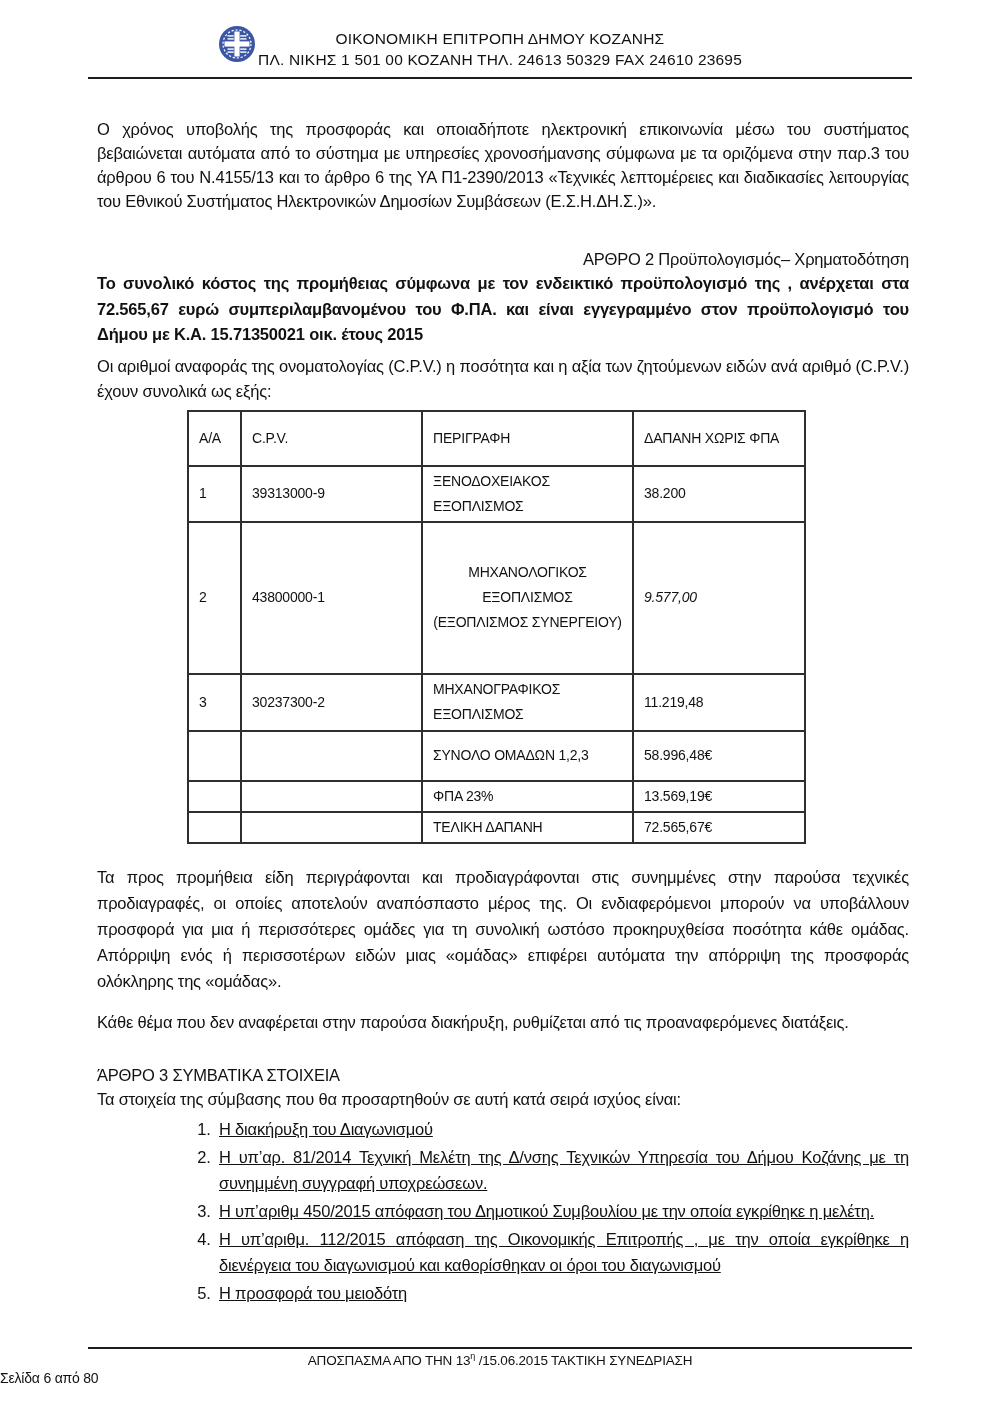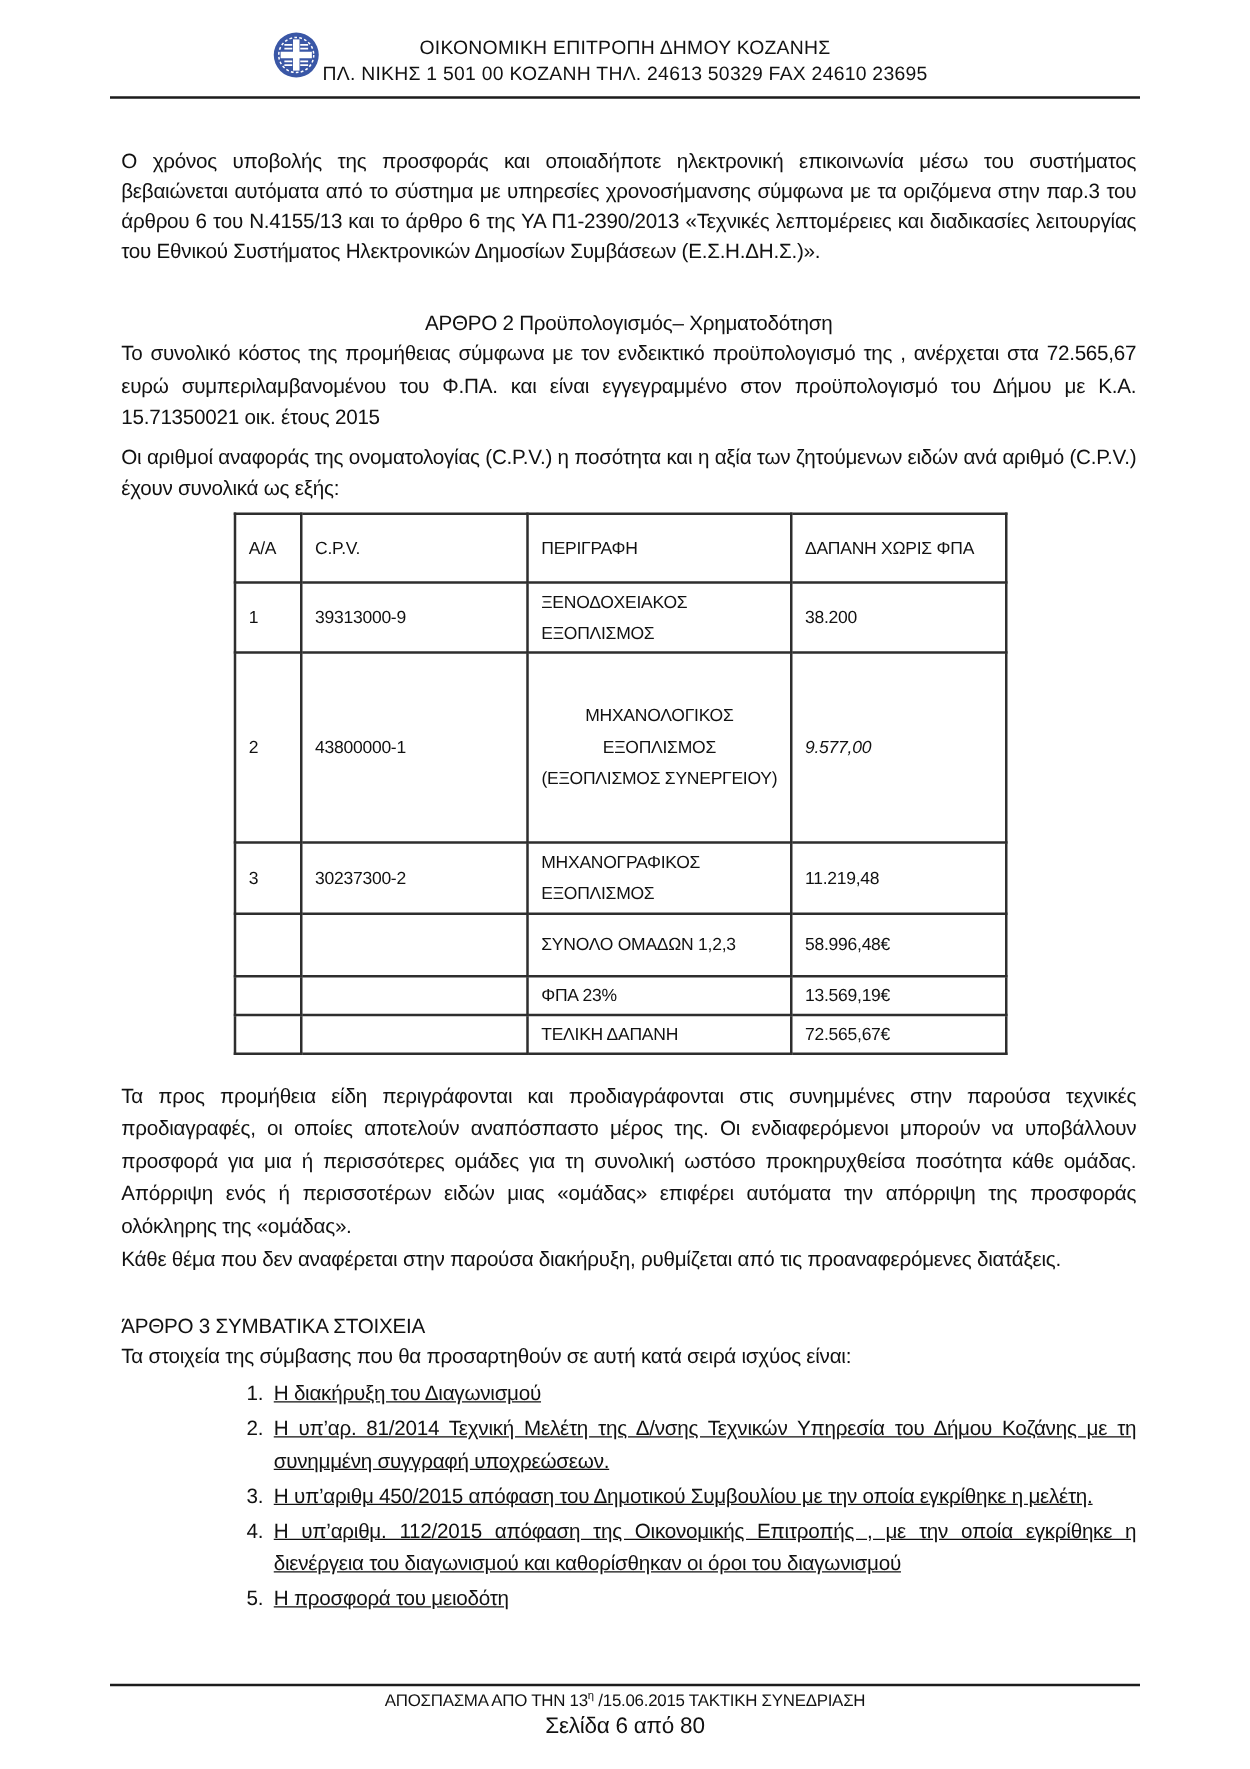--- a/index.html
+++ b/index.html
@@ -12,22 +12,22 @@
   }
   
   .emblem { position:absolute; left:218px; top:25px; width:38px; height:38px; }
   .hdr-text { position:absolute; top:28px; left:120px; right:120px; text-align:center;
               font-size:15.5px; line-height:21px; letter-spacing:0.2px; }
   .hdr-rule { position:absolute; top:77px; left:88px; right:88px; border-top:2px solid #1c1c1c; }
   
   .content { position:absolute; top:117px; left:97px; width:812px;
              font-size:16.5px; line-height:24px; text-align:justify; }
   .para { margin:0; }
-  .article-title { margin-top:34px; text-align:center; }
-  .a2p1 { line-height:25.5px; }
+  .article-title { margin-top:34px; text-align:right; }
+  .a2p1 { line-height:25.5px;font-weight:bold; }
   .a2p2 { margin-top:6px; line-height:25px; }
   
   table.cpv { border-collapse:collapse; table-layout:fixed; width:617px;
               margin:6px 0 0 90px; font-size:14px; line-height:25px; }
   table.cpv col.c1 { width:53px; }
   table.cpv col.c2 { width:181px; }
   table.cpv col.c3 { width:211px; }
   table.cpv col.c4 { width:172px; }
   table.cpv th, table.cpv td {
     border:2px solid #2e2e2e; padding:2px 10px; vertical-align:middle;
@@ -38,30 +38,30 @@
   table.cpv tr.r2       { height:152px; }
   table.cpv tr.r3       { height:57px; }
   table.cpv tr.r4       { height:50px; }
   table.cpv tr.r5       { height:28px; }
   table.cpv tr.r6       { height:28px; }
   table.cpv th.wrapcell, table.cpv td.wrapcell { text-align:justify; }
   td.center { text-align:center !important; }
   td.italic { font-style:italic; }
   
   .p-after1 { margin-top:20px; line-height:26px; }
-  .p-after2 { margin-top:2px;  line-height:25px; }
+  .p-after2 { margin-top:16px;  line-height:25px; }
   .a3-title { margin-top:28px; text-align:left; }
   .a3-intro { line-height:25px; }
   ol.contract { margin:4px 0 0 0; padding-left:118px; }
   ol.contract li { text-align:justify; line-height:26px; margin-bottom:2px; padding-left:4px;text-decoration:underline; }
   
   .footer-rule { position:absolute; top:1347px; left:88px; right:88px; border-top:2px solid #1c1c1c; }
   .footer-l1 { position:absolute; top:1351px; left:0; right:0; text-align:center; font-size:13.5px; }
   .footer-l1 sup { font-size:9px; }
-  .footer-l2 { position:absolute; top:1370px; left:0; right:0; text-align:center; font-size:18px; }
+  .footer-l2 { position:absolute; top:1370px; left:0; right:0; font-size:14px; }
 </style>
 </head>
 <body>
 
 <div class="page">
 
   <svg class="emblem" viewBox="0 0 38 38">
     <circle cx="19" cy="19" r="18" fill="#3a57a6"></circle>
     <circle cx="19" cy="19" r="14" fill="none" stroke="#ffffff" stroke-width="1.2" stroke-dasharray="2.2 1.8"></circle>
     <rect x="16.4" y="6.5" width="5.2" height="25" fill="#ffffff"></rect>

